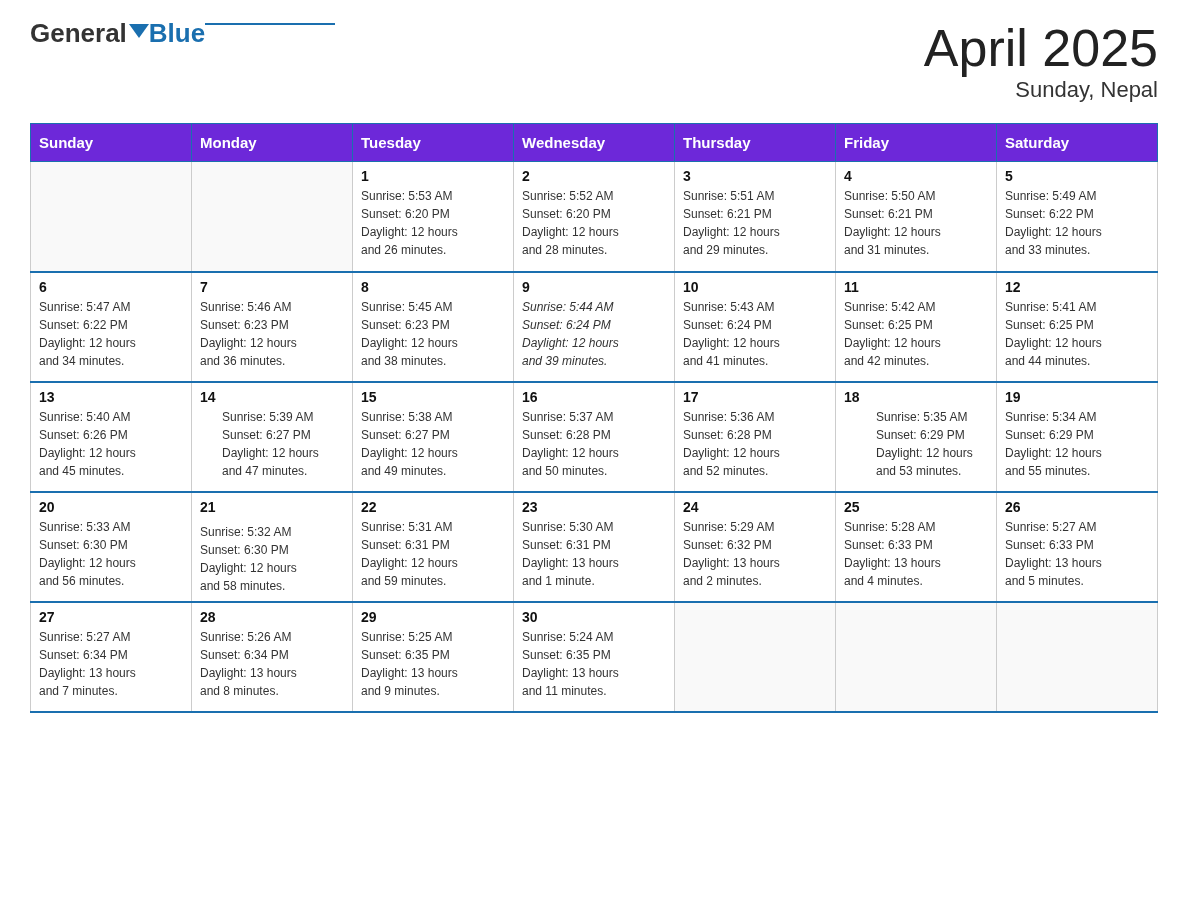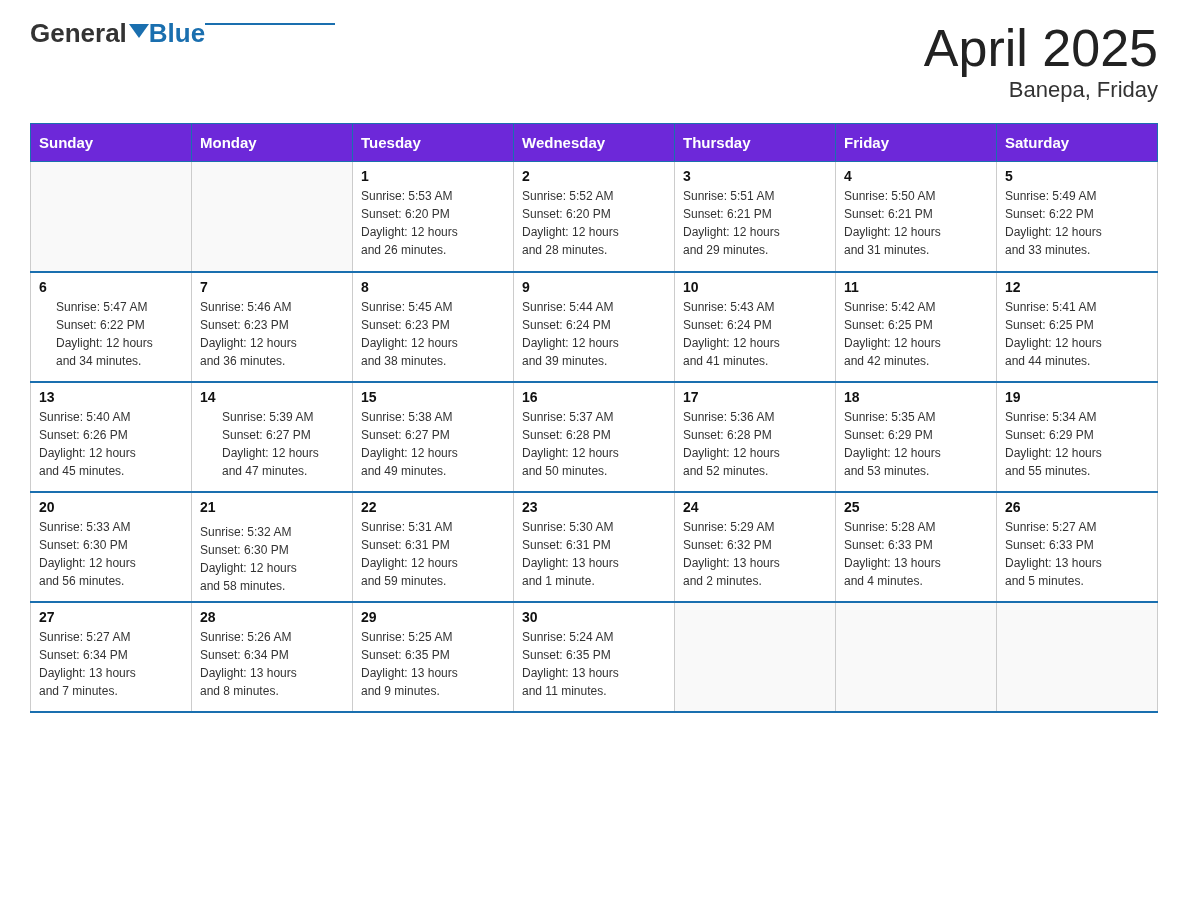--- a/index.html
+++ b/index.html
@@ -114,21 +114,21 @@
   <div class="logo">
     <div style="display:flex;align-items:center;">
       <span class="logo-general">General</span>
       <span class="logo-triangle"></span>
     </div>
     <span class="logo-blue">Blue</span>
     <div class="logo-line"></div>
   </div>
   <div class="title-block">
     <h1>April 2025</h1>
-    <h2>Banepa, Friday</h2>
+    <h2>Sunday, Nepal</h2>
   </div>
 </div>
 
 <table>
   <thead>
     <tr>
     <th>Sunday</th>
         <th>Monday</th>
         <th>Tuesday</th>
         <th>Wednesday</th>
@@ -173,42 +173,42 @@
           <span class="day-num">5</span>
           <div class="day-info" style="white-space: pre-line;">Sunrise: 5:49 AM
 Sunset: 6:22 PM
 Daylight: 12 hours
 and 33 minutes.</div>
         </td>
       </tr>
       <tr>
         <td>
           <span class="day-num">6</span>
-          <div class="day-info" style="white-space: pre-line; margin-left: 17px;">Sunrise: 5:47 AM
+          <div class="day-info" style="white-space: pre-line;">Sunrise: 5:47 AM
 Sunset: 6:22 PM
 Daylight: 12 hours
 and 34 minutes.</div>
         </td>
         <td>
           <span class="day-num">7</span>
           <div class="day-info" style="white-space: pre-line;">Sunrise: 5:46 AM
 Sunset: 6:23 PM
 Daylight: 12 hours
 and 36 minutes.</div>
         </td>
         <td>
           <span class="day-num">8</span>
           <div class="day-info" style="white-space: pre-line;">Sunrise: 5:45 AM
 Sunset: 6:23 PM
 Daylight: 12 hours
 and 38 minutes.</div>
         </td>
         <td>
           <span class="day-num">9</span>
-          <div class="day-info" style="white-space: pre-line;">Sunrise: 5:44 AM
+          <div class="day-info" style="white-space: pre-line; font-style: italic;">Sunrise: 5:44 AM
 Sunset: 6:24 PM
 Daylight: 12 hours
 and 39 minutes.</div>
         </td>
         <td>
           <span class="day-num">10</span>
           <div class="day-info" style="white-space: pre-line;">Sunrise: 5:43 AM
 Sunset: 6:24 PM
 Daylight: 12 hours
 and 41 minutes.</div>
@@ -259,21 +259,21 @@
         </td>
         <td>
           <span class="day-num">17</span>
           <div class="day-info" style="white-space: pre-line;">Sunrise: 5:36 AM
 Sunset: 6:28 PM
 Daylight: 12 hours
 and 52 minutes.</div>
         </td>
         <td>
           <span class="day-num">18</span>
-          <div class="day-info" style="white-space: pre-line;">Sunrise: 5:35 AM
+          <div class="day-info" style="white-space: pre-line; margin-left: 32px;">Sunrise: 5:35 AM
 Sunset: 6:29 PM
 Daylight: 12 hours
 and 53 minutes.</div>
         </td>
         <td>
           <span class="day-num">19</span>
           <div class="day-info" style="white-space: pre-line;">Sunrise: 5:34 AM
 Sunset: 6:29 PM
 Daylight: 12 hours
 and 55 minutes.</div>

